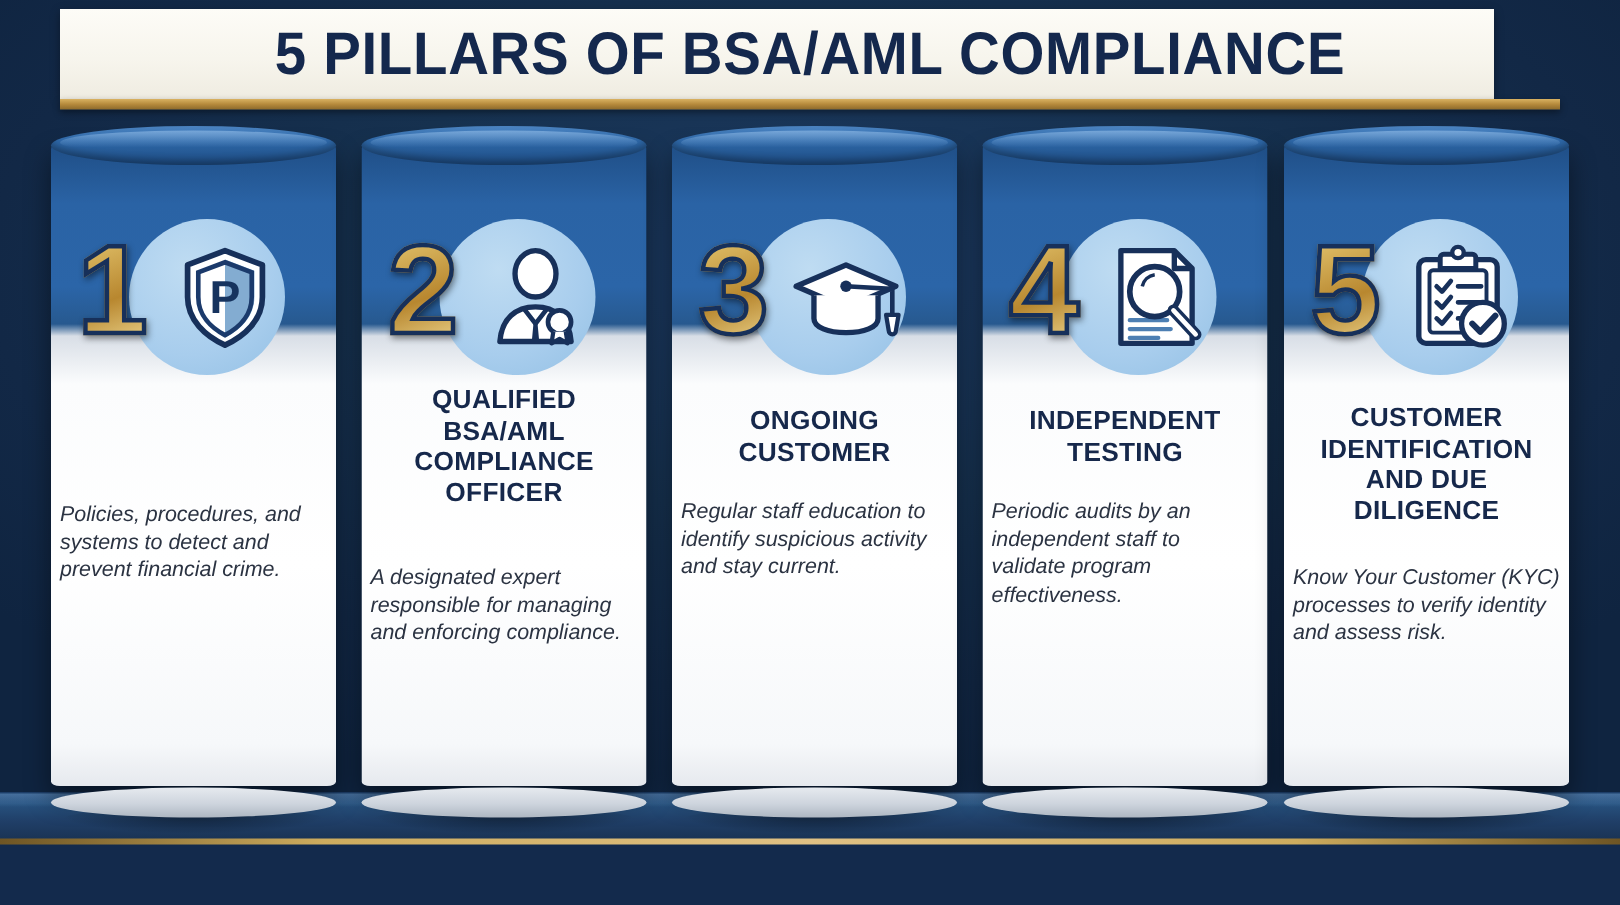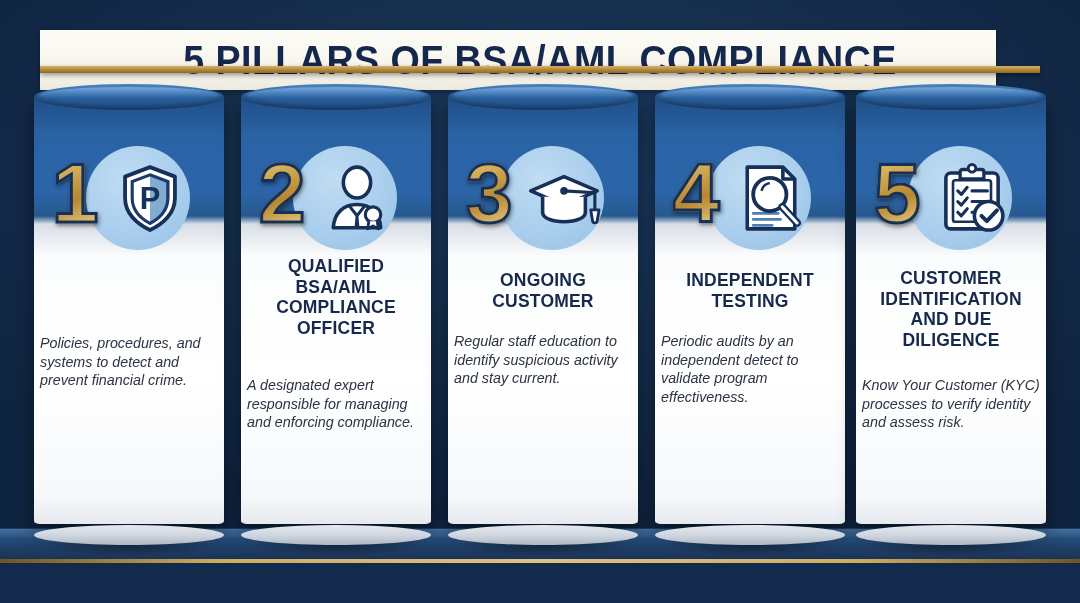--- a/index.html
+++ b/index.html
@@ -24,21 +24,20 @@
   .floor-shine{
     position:absolute;left:0;top:529px;width:1080px;height:9px;
     background:linear-gradient(180deg,rgba(120,170,220,.45),rgba(120,170,220,0));
   }
 
   
   .header-band{
     position:absolute;left:40px;top:6px;width:956px;height:60px;
     background:linear-gradient(180deg,#fdfcf7 0%,#f7f5ed 55%,#efece1 100%);
     box-shadow:0 2px 6px rgba(0,0,0,.35);
-    margin-top:24px;
   }
   .header-title{
     position:absolute;left:0;top:0;width:1000px;height:60px;
     display:flex;align-items:center;justify-content:center;
     font-size:40px;font-weight:bold;letter-spacing:.5px;
     color:#14284d;white-space:nowrap;
     transform:scaleX(.94);
   }
   .header-gold{
     position:absolute;left:40px;top:66px;width:1000px;height:7px;
@@ -234,21 +233,21 @@
         <path d="M12 6 H42 L52 16 V58 H12 Z" fill="#ffffff" stroke="#17305a" stroke-width="3" stroke-linejoin="round"></path>
         <path d="M42 6 V16 H52" fill="none" stroke="#17305a" stroke-width="3" stroke-linejoin="round"></path>
         <path d="M17 45 H38 M17 50 H40 M17 55 H33" stroke="#4d7fb3" stroke-width="2.4" stroke-linecap="round"></path>
         <circle cx="31" cy="29" r="14" fill="#ffffff" stroke="#17305a" stroke-width="3.2"></circle>
         <path d="M24 26 a8.5 8.5 0 0 1 7 -6.5" fill="none" stroke="#17305a" stroke-width="2"></path>
         <path d="M41.5 39.5 L54 53" stroke="#17305a" stroke-width="6.5" stroke-linecap="round"></path>
         <path d="M41.5 39.5 L54 53" stroke="#ffffff" stroke-width="2.6" stroke-linecap="round"></path>
       </svg>
     </div>
     <div class="p-title">INDEPENDENT TESTING</div>
-    <div class="p-desc">Periodic audits by an independent detect to validate program effectiveness.</div>
+    <div class="p-desc">Periodic audits by an independent staff to validate program effectiveness.</div>
   </div>
 
   <div class="pillar p5">
     <div class="pillar-shadow"></div>
     <div class="pillar-body"></div>
     <div class="pillar-bottom"></div>
     <div class="pillar-top">
       <div class="pillar-top-rim"></div>
     </div>
     <div class="icon-zone">

